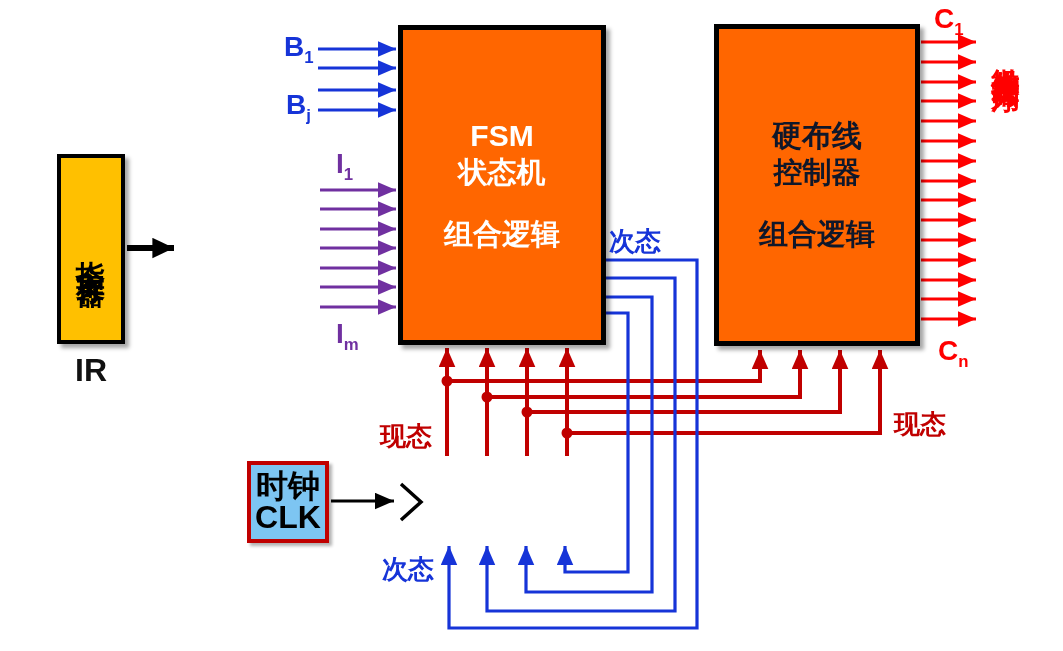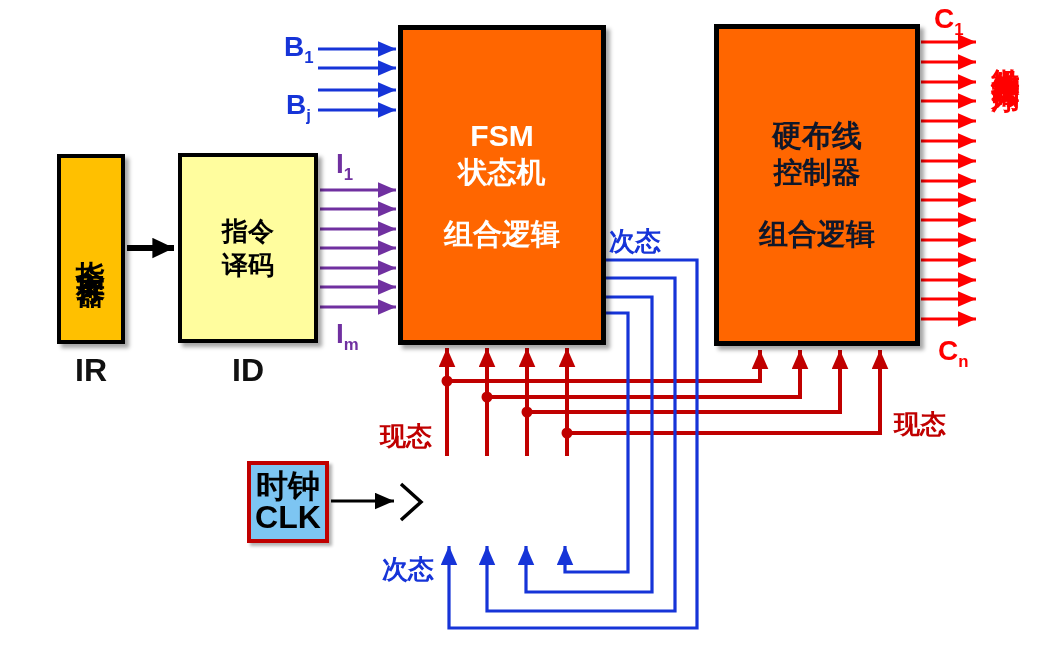--- a/index.html
+++ b/index.html
@@ -150,24 +150,20 @@
 
     <g>
       <path d="M401,484 L421,502 L401,520" stroke="#000" stroke-width="3.5" fill="none"></path>
     </g>
   </svg>
 
   <div class="box ir-box">
     <div class="ir-text">指令寄存器</div>
   </div>
 
-  <div class="box id-box">
-    <div>指令</div>
-    <div>译码</div>
-  </div>
 
   <div class="box fsm-box">
     <div class="blk-l1">FSM</div>
     <div class="blk-l2">状态机</div>
     <div class="blk-l3">组合逻辑</div>
   </div>
 
   <div class="box hw-box">
     <div class="blk-l1">硬布线</div>
     <div class="blk-l2">控制器</div>
@@ -181,21 +177,20 @@
   </div>
 
 
   <div class="lbl c-blue b1-lbl"><span>B</span><sub>1</sub></div>
   <div class="lbl c-blue bj-lbl"><span>B</span><sub>j</sub></div>
 
   <div class="lbl c-purple i1-lbl"><span>I</span><sub>1</sub></div>
   <div class="lbl c-purple im-lbl"><span>I</span><sub>m</sub></div>
 
   <div class="lbl ir-cap">IR</div>
-  <div class="lbl id-cap">ID</div>
 
   <div class="lbl c-red c1-lbl"><span>C</span><sub>1</sub></div>
   <div class="lbl c-red cn-lbl"><span>C</span><sub>n</sub></div>
   <div class="lbl c-red uop-lbl">微操作控制信号序列</div>
 
   <div class="lbl c-blue xt-top">次态</div>
   <div class="lbl c-blue xt-bot">次态</div>
   <div class="lbl c-dred ct-left">现态</div>
   <div class="lbl c-dred ct-right">现态</div>
 

